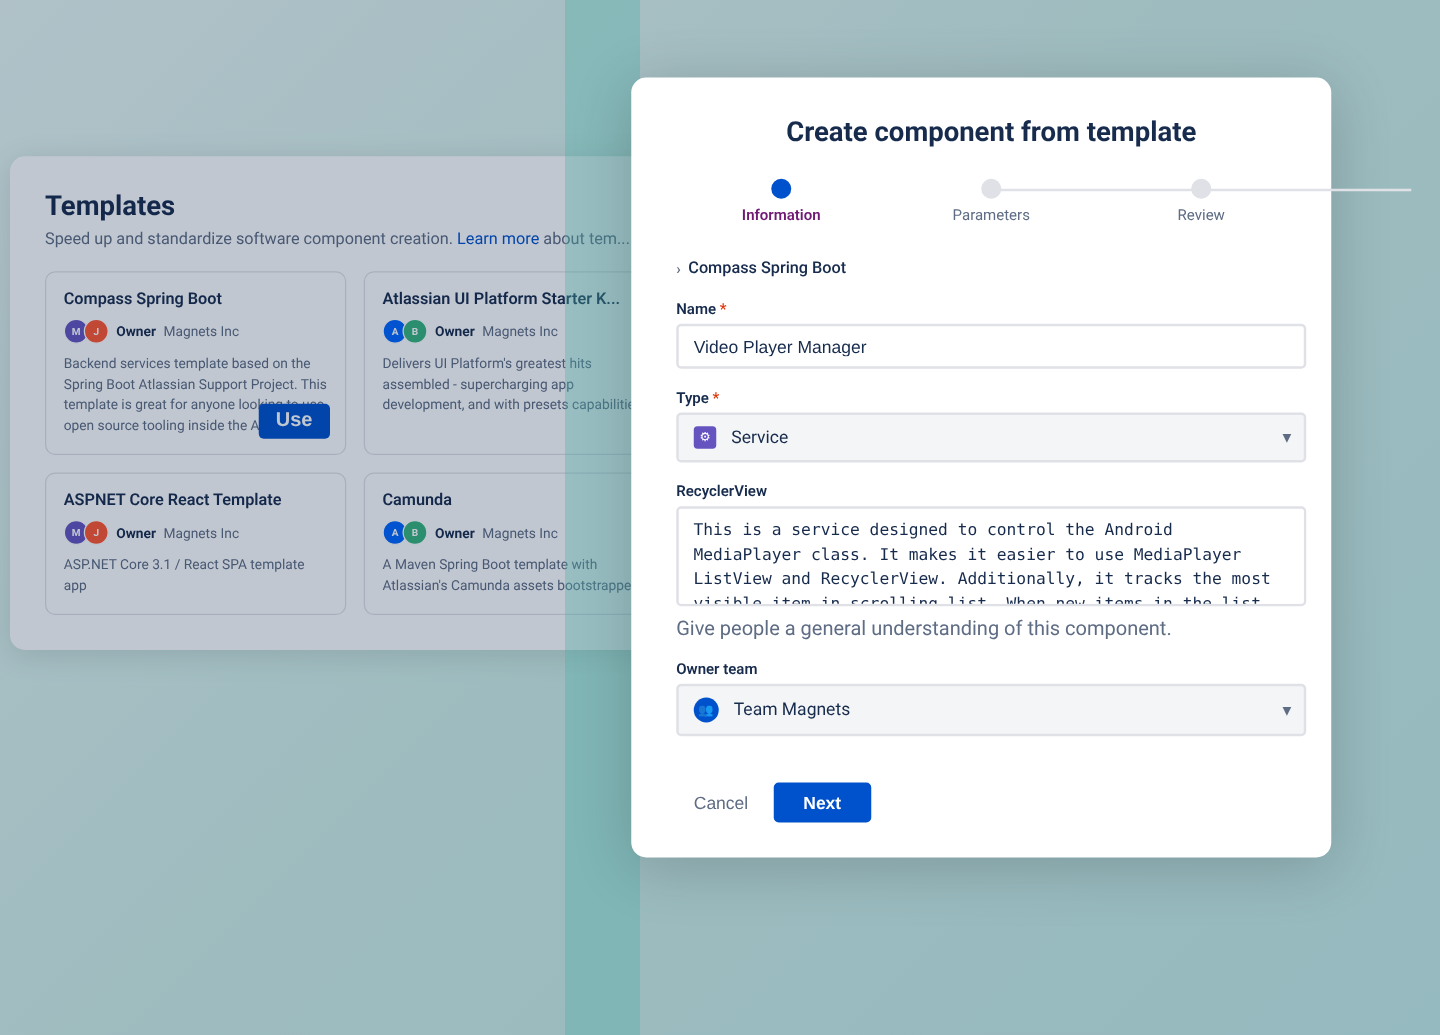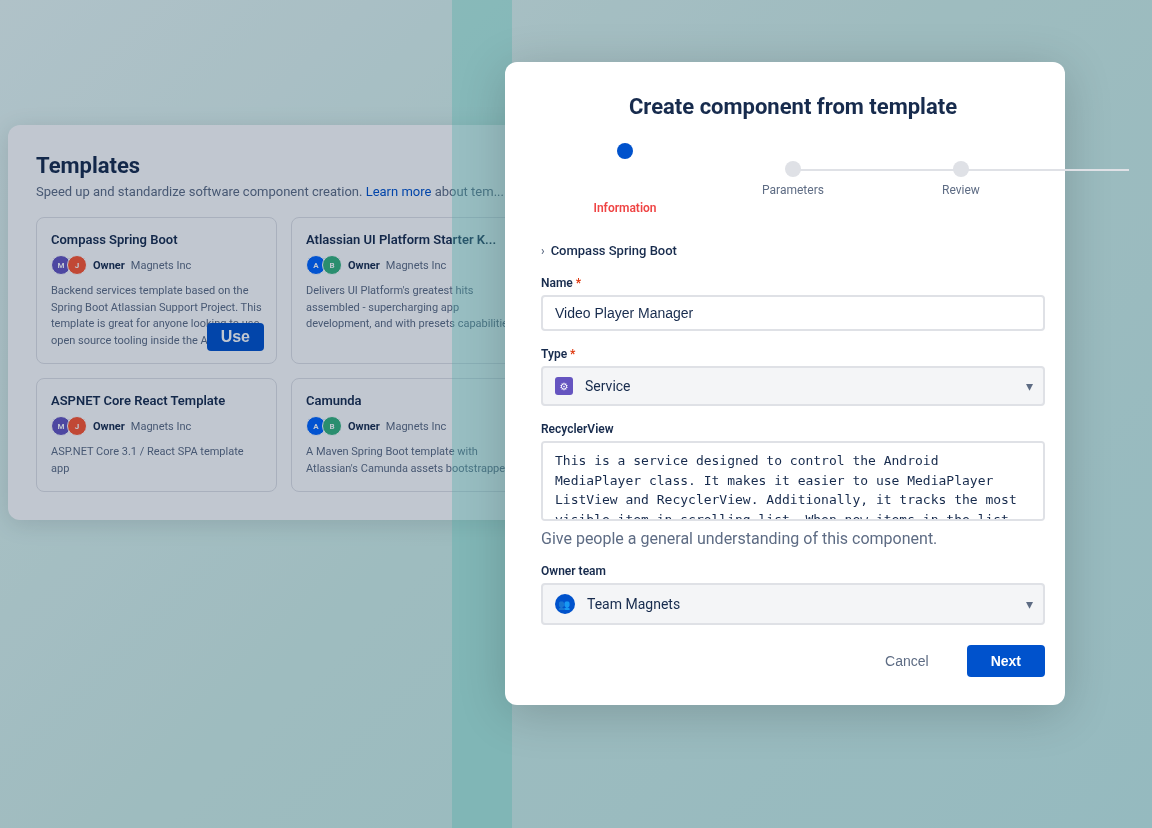--- a/index.html
+++ b/index.html
@@ -205,23 +205,22 @@
     .step-dot.active {
       background: #0052cc;
     }
 
     .step-label {
       font-size: 12px;
       color: #5e6c84;
     }
 
     .step-label.active {
-      color: #ef4444;
+      color: #701a75;
       font-weight: 600;
-      margin-top: 36px;
     }
 
     
     .template-source {
       display: flex;
       align-items: center;
       gap: 6px;
       margin-bottom: 18px;
       font-size: 13px;
       font-weight: 500;
@@ -346,23 +345,22 @@
 
     .form-hint {
       font-size: 16px;
       color: #5e6c84;
       margin-top: 4px;
     }
 
     
     .dialog-footer {
       display: flex;
-      justify-content: flex-end;
-      gap: 24px;
-      margin-top: 20px;
+      gap: 6px;
+      margin-top: 37px;
     }
 
     .btn-cancel {
       background: transparent;
       border: none;
       color: #5e6c84;
       font-size: 14px;
       font-weight: 500;
       cursor: pointer;
       padding: 8px 14px;

